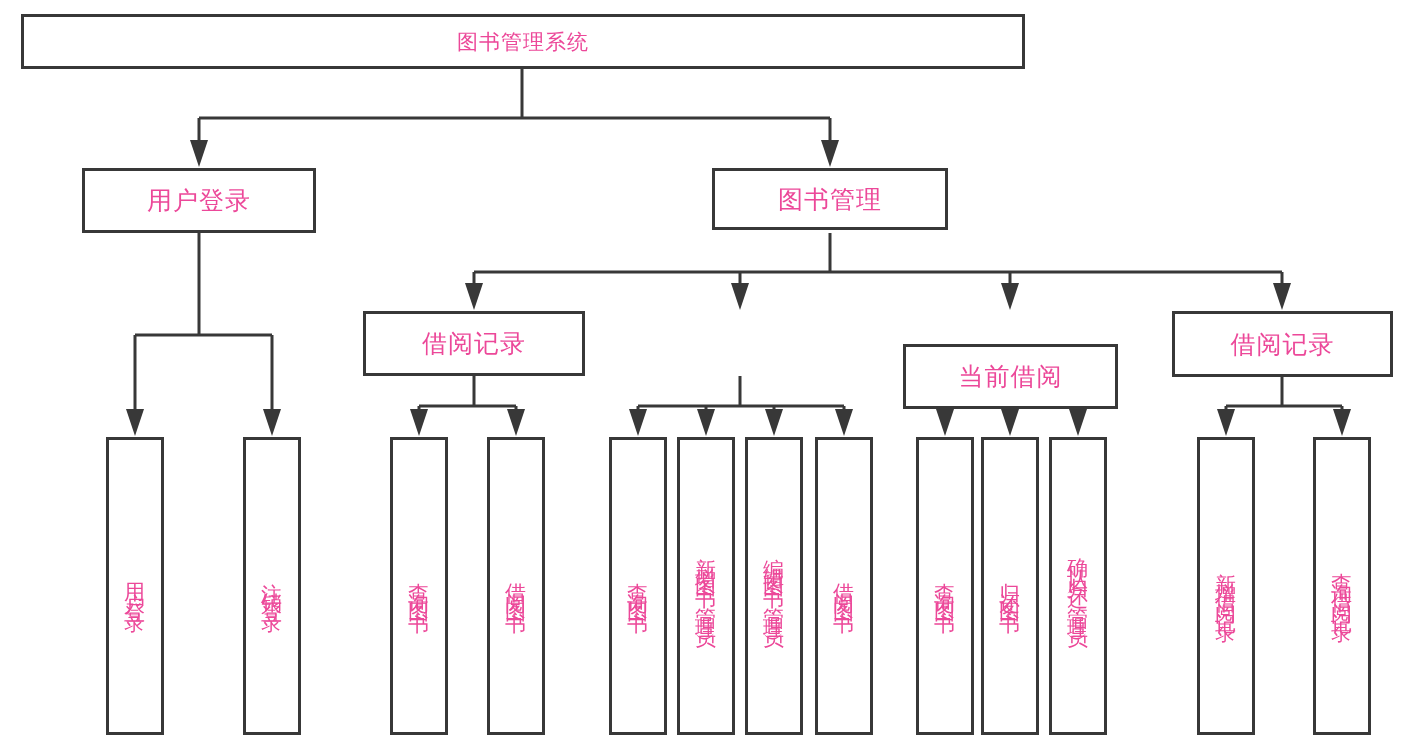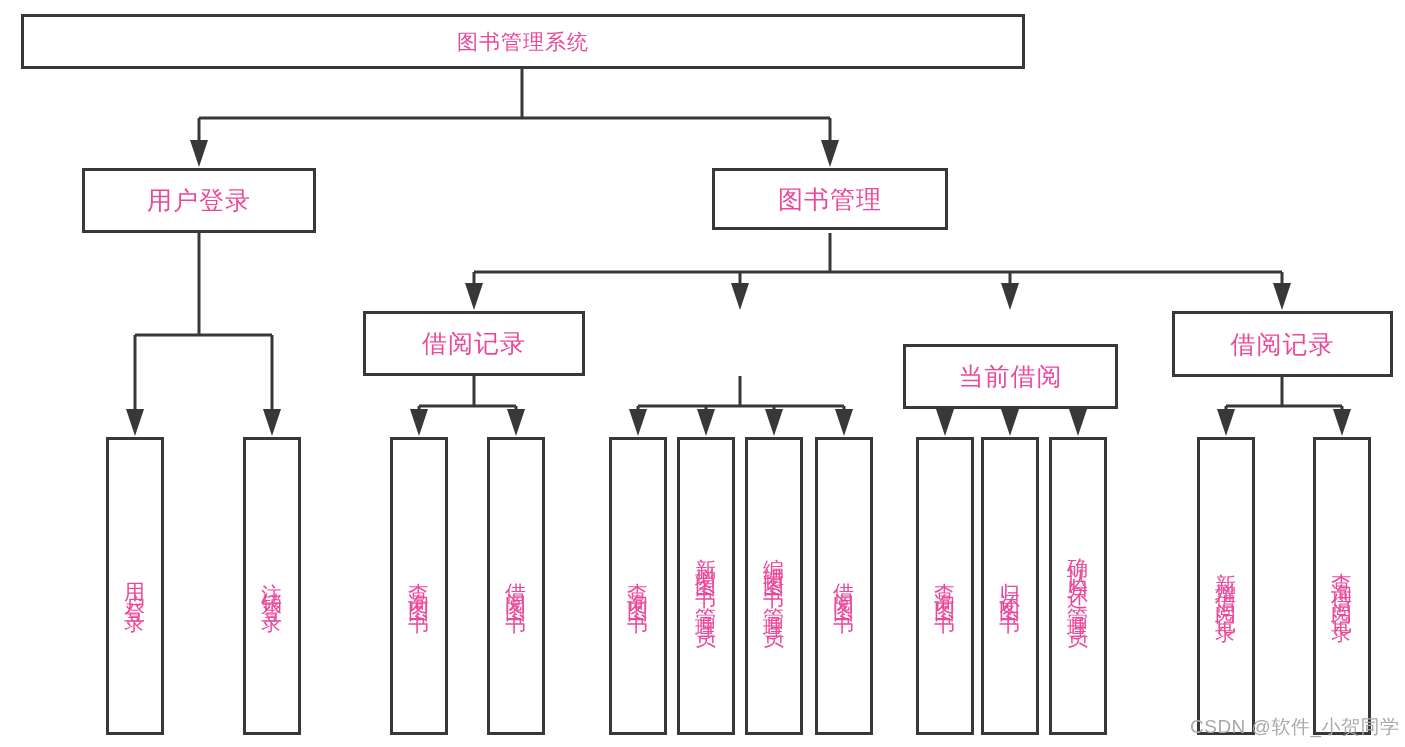--- a/index.html
+++ b/index.html
@@ -174,14 +174,13 @@
     <span class="vtext">确认归还（管理员）</span>
   </div>
 
   <div class="box leaf lf-br-add">
     <span class="vtext">新增借阅记录</span>
   </div>
   <div class="box leaf lf-br-q">
     <span class="vtext">查询借阅记录</span>
   </div>
 
-  <div class="watermark">CSDN @软件_小贺同学</div>
 </div>
 
 </body></html>

